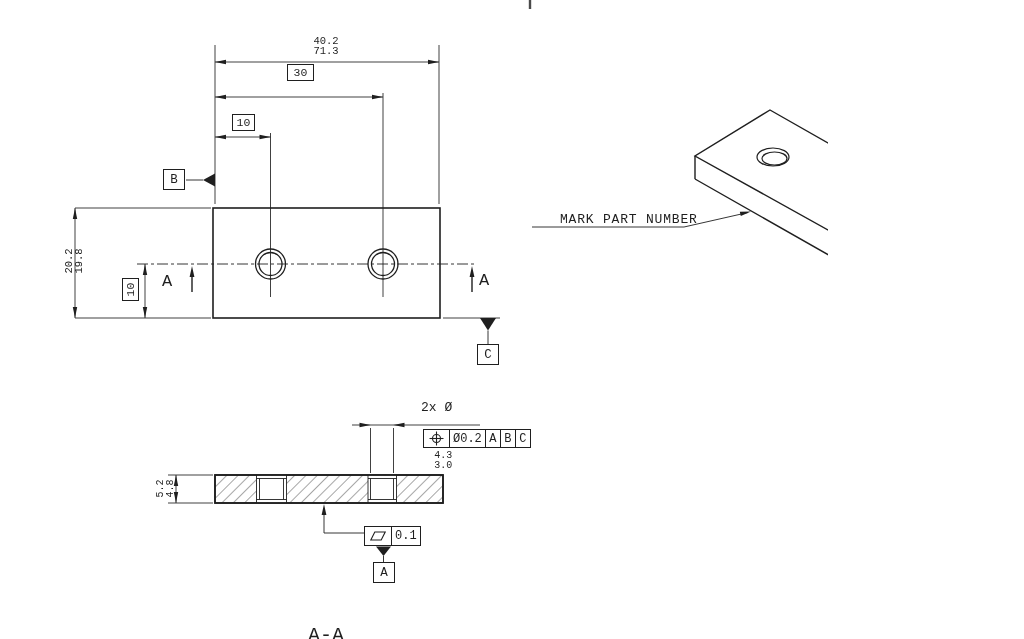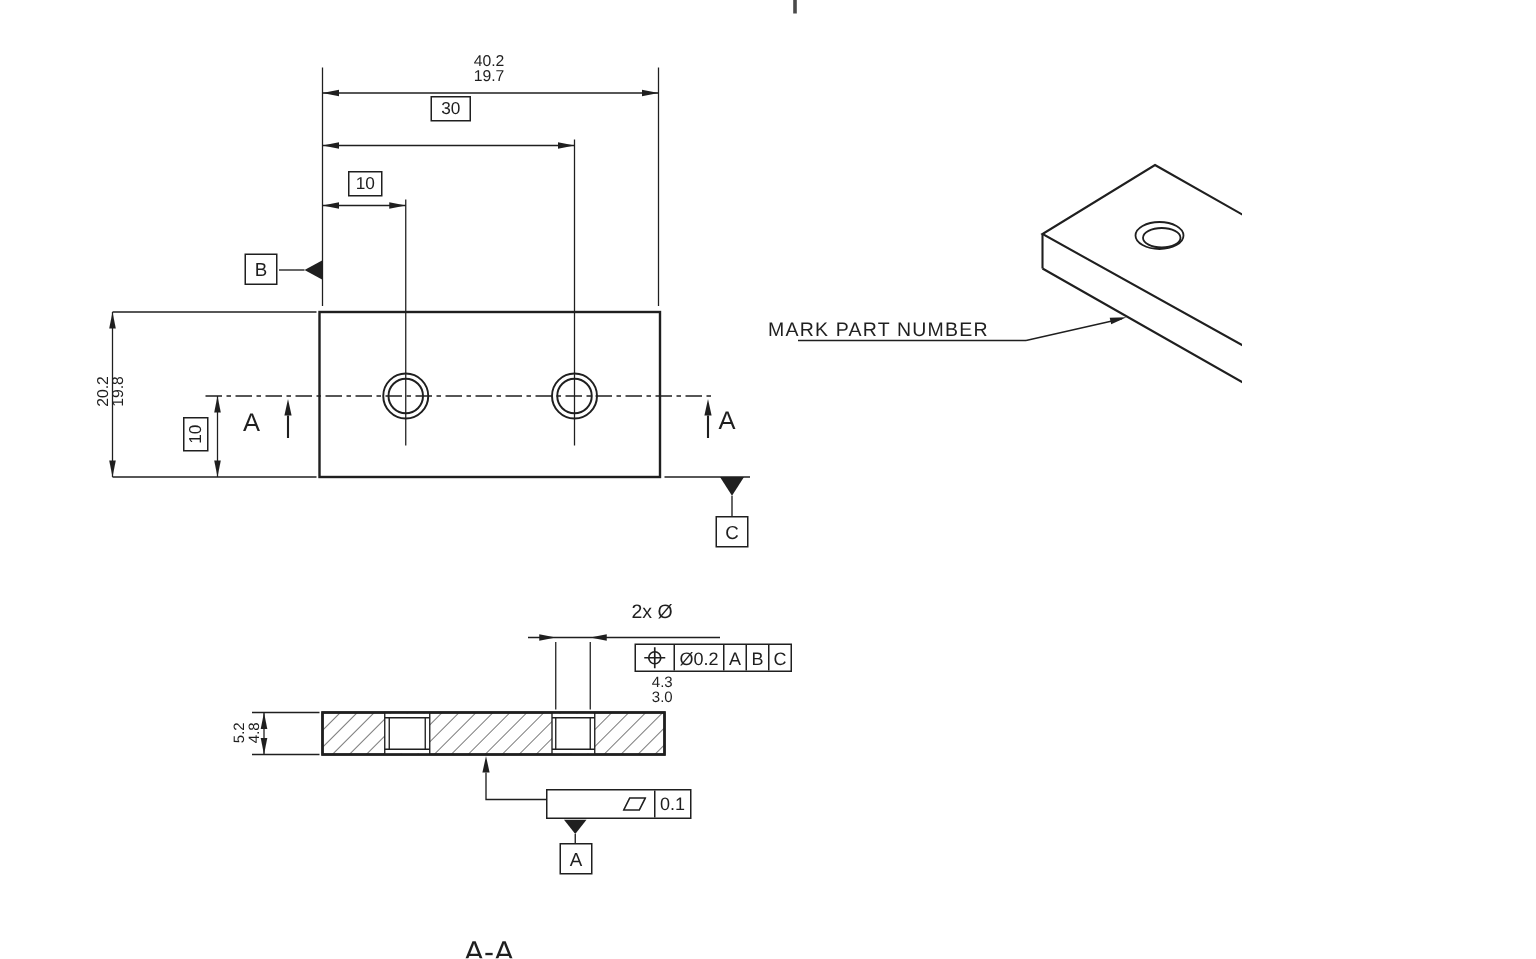--- a/index.html
+++ b/index.html
@@ -1,17 +1,17 @@
 <!DOCTYPE html>
 <html><head>
 <meta charset="utf-8">
 <style>
   html,body{margin:0;padding:0;background:#fff;}
   #stage{position:relative;width:828px;height:639px;background:#ffffff;overflow:hidden;
-         font-family:Liberation Sans, sans-serif;color:#1f1f1f;}
+         font-family:Liberation Mono, monospace;color:#1f1f1f;}
   #linework{position:absolute;left:0;top:0;}
   .t{position:absolute;color:#1f1f1f;white-space:nowrap;}
   .stack{text-align:center;font-size:10.5px;line-height:10px;}
   .rot{transform:rotate(-90deg);}
   .boxdim{position:absolute;border:1.3px solid #1f1f1f;background:#fff;display:flex;
           align-items:center;justify-content:center;font-size:11.5px;}
   .datumbox{position:absolute;border:1.4px solid #1f1f1f;background:#fff;width:20px;height:19px;
             display:flex;align-items:center;justify-content:center;font-size:12.5px;}
   .cutletter{font-size:17px;}
   .fcf{position:absolute;display:flex;border:1.3px solid #1f1f1f;background:#fff;}
@@ -147,21 +147,21 @@
       <polygon points="324,504 321.6,515 326.4,515" fill="#1f1f1f" stroke="none"></polygon>
       <polyline points="324,515 324,533 364,533" stroke-width="0.9"></polyline>
 
       <polygon points="376,546.5 391,546.5 383.5,556" fill="#1f1f1f" stroke="none"></polygon>
       <line x1="383.5" y1="556" x2="383.5" y2="562" stroke-width="0.9"></line>
     </g>
   </svg>
 
   <div class="t stack" style="left:299px;top:36px;width:54px;">
     <div>40.2</div>
-    <div>19.7</div>
+    <div>71.3</div>
   </div>
 
   <div class="boxdim" style="left:287px;top:64px;width:25px;height:15px;">
     <span>30</span>
   </div>
 
   <div class="boxdim" style="left:232px;top:114px;width:21px;height:15px;">
     <span>10</span>
   </div>
 
@@ -177,21 +177,21 @@
   <div class="datumbox" style="left:163px;top:169px;">
     <span>B</span>
   </div>
   <div class="datumbox" style="left:477px;top:344px;">
     <span>C</span>
   </div>
 
   <div class="t cutletter" style="left:162px;top:272px;">A</div>
   <div class="t cutletter" style="left:479px;top:271px;">A</div>
 
-  <div class="t note" style="left:512px;top:212px;">MARK PART NUMBER</div>
+  <div class="t note" style="left:560px;top:212px;">MARK PART NUMBER</div>
 
   <div class="callout" style="left:421px;top:400px;">
     <span class="prefix">2x Ø</span>
     <span class="lim">
       <div>4.3</div>
       <div>3.0</div>
     </span>
   </div>
 
   <div class="fcf" style="left:423px;top:429px;height:17px;">
@@ -201,21 +201,21 @@
         <line x1="7.5" y1="0.5" x2="7.5" y2="14.5" stroke="#1f1f1f" stroke-width="1.1"></line>
         <line x1="0.5" y1="7.5" x2="14.5" y2="7.5" stroke="#1f1f1f" stroke-width="1.1"></line>
       </svg>
     </div>
     <div class="cell">Ø0.2</div>
     <div class="cell" style="width:8px;">A</div>
     <div class="cell" style="width:8px;">B</div>
     <div class="cell" style="width:8px;">C</div>
   </div>
 
-  <div class="fcf" style="left:364px;top:526px;height:18px;padding-left:45px;">
+  <div class="fcf" style="left:364px;top:526px;height:18px;">
     <div class="cell" style="width:20px;">
       <svg width="16" height="10" viewBox="0 0 16 10">
         <polygon points="0.8,9 4.8,1 15.2,1 11.2,9" fill="none" stroke="#1f1f1f" stroke-width="1.1"></polygon>
       </svg>
     </div>
     <div class="cell">0.1</div>
   </div>
 
   <div class="datumbox" style="left:373px;top:562px;">
     <span>A</span>

